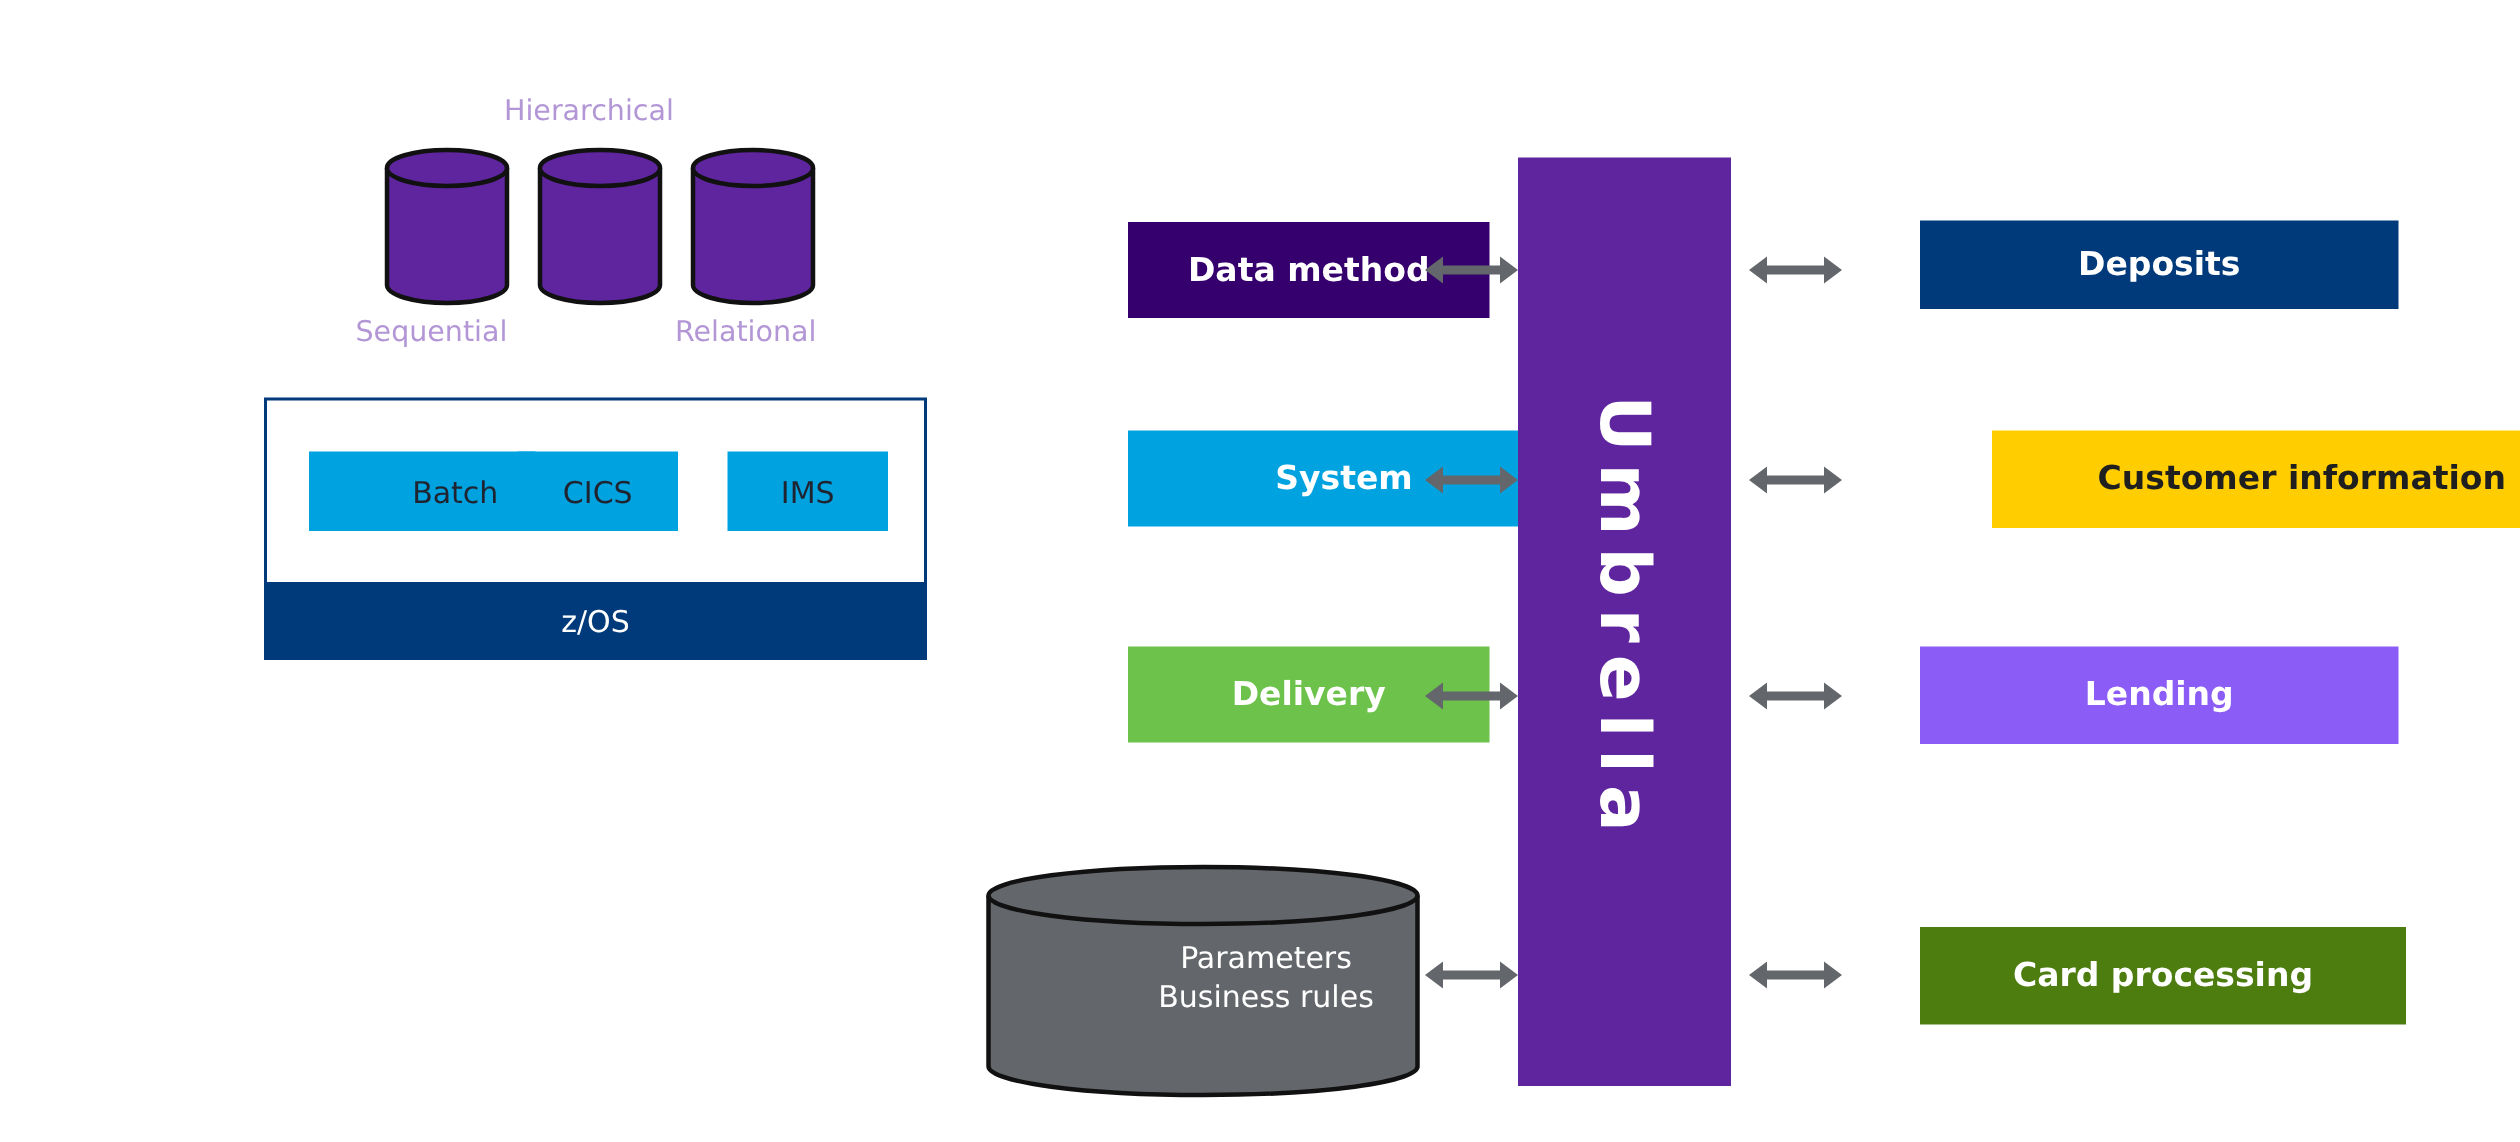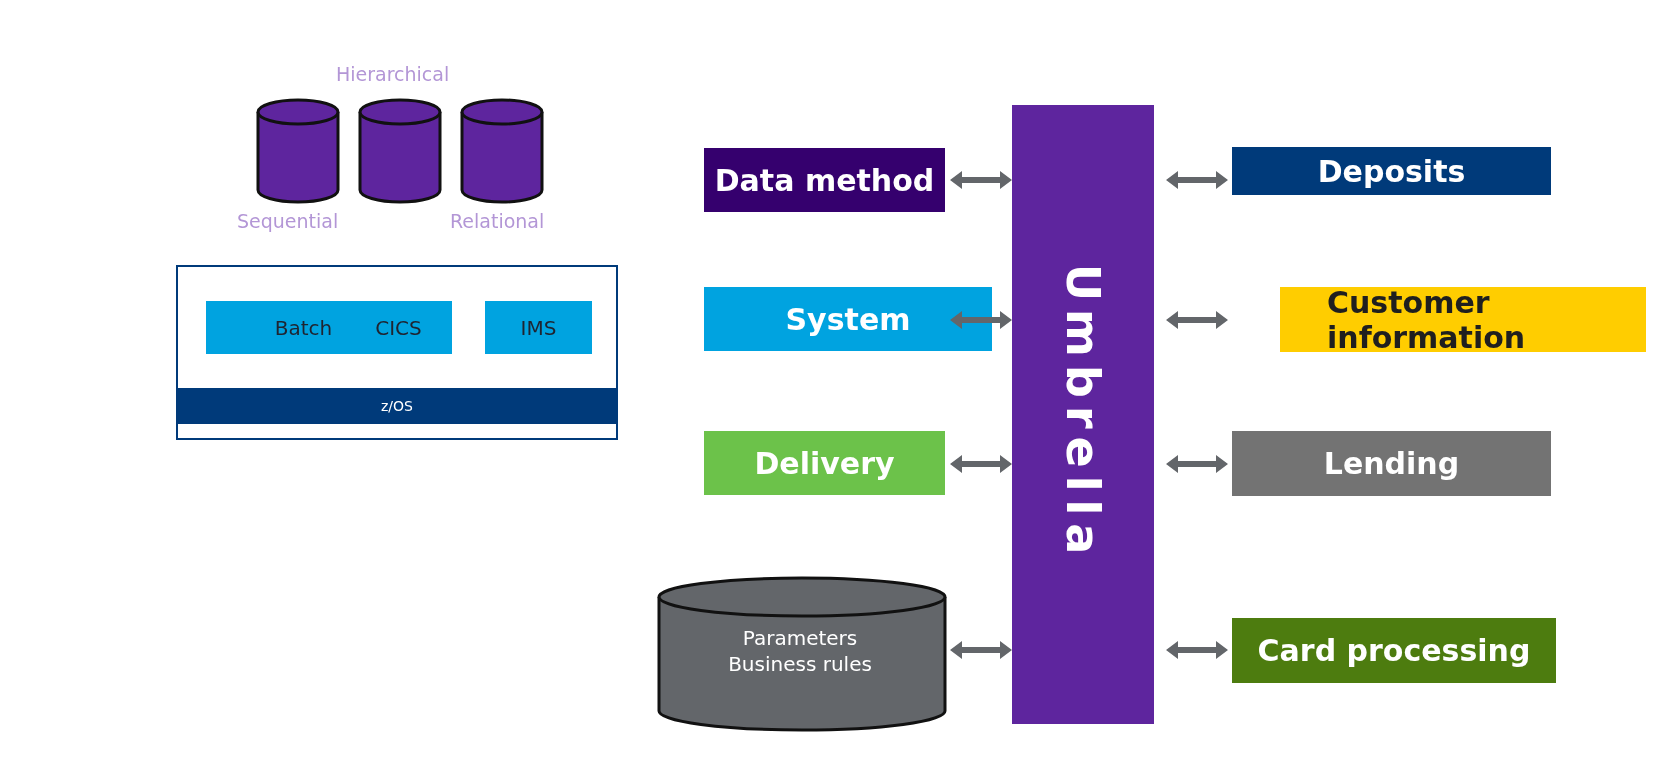--- a/index.html
+++ b/index.html
@@ -1,36 +1,36 @@
 <!DOCTYPE html>
 <html><head>
   <meta charset="utf-8">
   <style>
     html, body { margin: 0; padding: 0; background: #ffffff; }
     body { width: 1680px; height: 761px; position: relative; overflow: hidden;
       font-family: "DejaVu Sans", sans-serif; }
     .abs { position: absolute; }
     .lbl-purple { color: #b396d6; font-size: 19px; }
     .box { position: absolute; display: flex; align-items: center; justify-content: center;
-      font-size: 30px; font-weight: 600; color: #ffffff; }
+      font-size: 22px; font-weight: 600; color: #ffffff; margin-left: 48px; }
     .box.dark-text { color: #1f1f1f; }
     .app-box { position: absolute; background: #00a3e0; color: #1f2430;
       display: flex; align-items: center; justify-content: center; font-size: 20px; }
     .zos-frame { position: absolute; left: 176px; top: 265px; width: 442px; height: 175px;
       border: 2px solid #003a7a; box-sizing: border-box; background: #fff; }
-    .zos-bar { position: absolute; left: 176px; top: 388px; width: 442px; height: 36px;
+    .zos-bar { position: absolute; left: 176px; top: 388px; width: 442px; height: 52px;
       background: #003a7a; color: #fff; display: flex; align-items: center; justify-content: center;
-      font-size: 14px; }
+      font-size: 20px; }
     .umbrella { position: absolute; left: 1012px; top: 105px; width: 142px; height: 619px;
       background: #5e259e; }
     .umbrella-text { position: absolute; left: 1083px; top: 413px; transform: translate(-50%,-50%) rotate(90deg);
       color: #fff; font-size: 46px; font-weight: bold; letter-spacing: 8px; white-space: nowrap; }
     .arrow { position: absolute; width: 62px; height: 22px; }
     .cyl-text { position: absolute; left: 660px; top: 625px; width: 280px; text-align: center;
-      color: #fff; font-size: 20px; line-height: 26px; }
+      color: #fff; font-size: 20px; line-height: 26px; padding-left: 44px; }
   </style>
 </head>
 <body>
 
 <div class="abs lbl-purple" style="left:336px; top:63px;">Hierarchical</div>
 <svg class="abs" style="left:250px; top:98px;" width="300" height="110">
   <g>
     <path d="M8 14 L8 92 A40 12 0 0 0 88 92 L88 14" fill="#5e259e" stroke="#111" stroke-width="3"></path>
     <ellipse cx="48" cy="14" rx="40" ry="12" fill="#5e259e" stroke="#111" stroke-width="3"></ellipse>
   </g>
@@ -61,23 +61,23 @@
   <ellipse cx="147" cy="22" rx="143" ry="19" fill="#63666a" stroke="#111" stroke-width="3"></ellipse>
 </svg>
 <div class="cyl-text">
   <div>Parameters</div>
   <div>Business rules</div>
 </div>
 
 <div class="umbrella"></div>
 <div class="umbrella-text">Umbrella</div>
 
-<div class="box" style="left:1232px; top:147px; width:319px; height:48px; background:#003a7a;">Deposits</div>
+<div class="box" style="left:1232px; top:147px; width:319px; height:59px; background:#003a7a;">Deposits</div>
 <div class="box dark-text" style="left:1280px; top:287px; width:319px; height:65px; background:#ffcd00;padding-left:47px;">Customer information</div>
-<div class="box" style="left:1232px; top:431px; width:319px; height:65px; background:#737373;">Lending</div>
+<div class="box" style="left:1232px; top:431px; width:319px; height:65px; background:#8b5cf6;">Lending</div>
 <div class="box" style="left:1232px; top:618px; width:324px; height:65px; background:#4d7c0f;">Card processing</div>
 
 <svg class="arrow" style="left:950px; top:169px;" viewBox="0 0 62 22">
     <path d="M0 11 L12 2 L12 8 L50 8 L50 2 L62 11 L50 20 L50 14 L12 14 L12 20 Z" fill="#63666a"></path>
   </svg>
 <svg class="arrow" style="left:950px; top:309px;" viewBox="0 0 62 22">
     <path d="M0 11 L12 2 L12 8 L50 8 L50 2 L62 11 L50 20 L50 14 L12 14 L12 20 Z" fill="#63666a"></path>
   </svg>
 <svg class="arrow" style="left:950px; top:453px;" viewBox="0 0 62 22">
     <path d="M0 11 L12 2 L12 8 L50 8 L50 2 L62 11 L50 20 L50 14 L12 14 L12 20 Z" fill="#63666a"></path>

